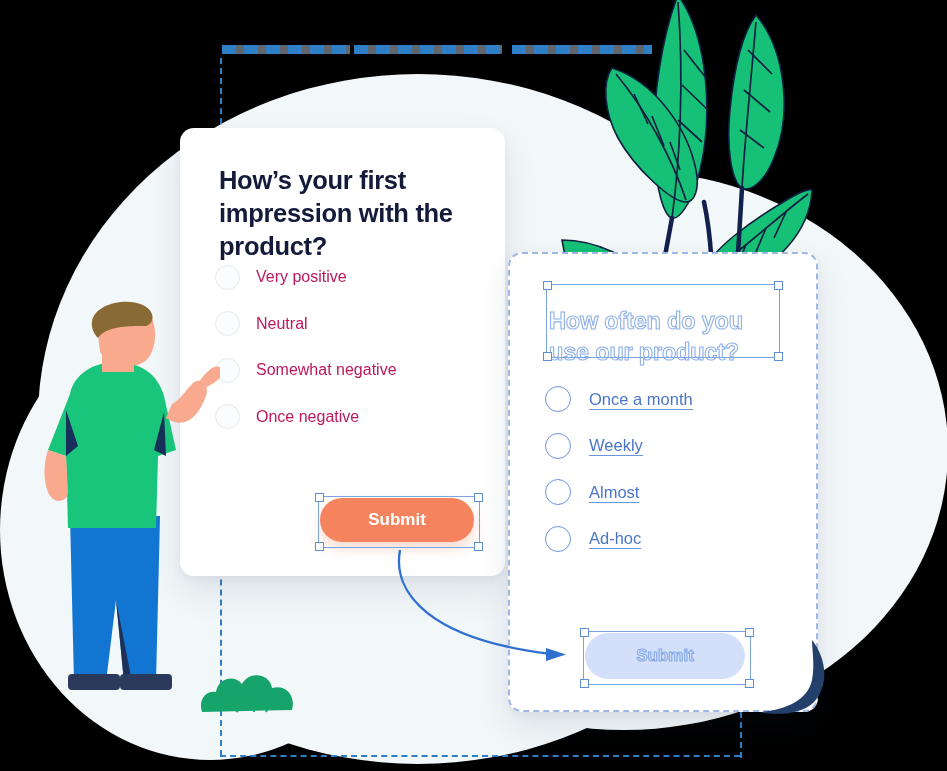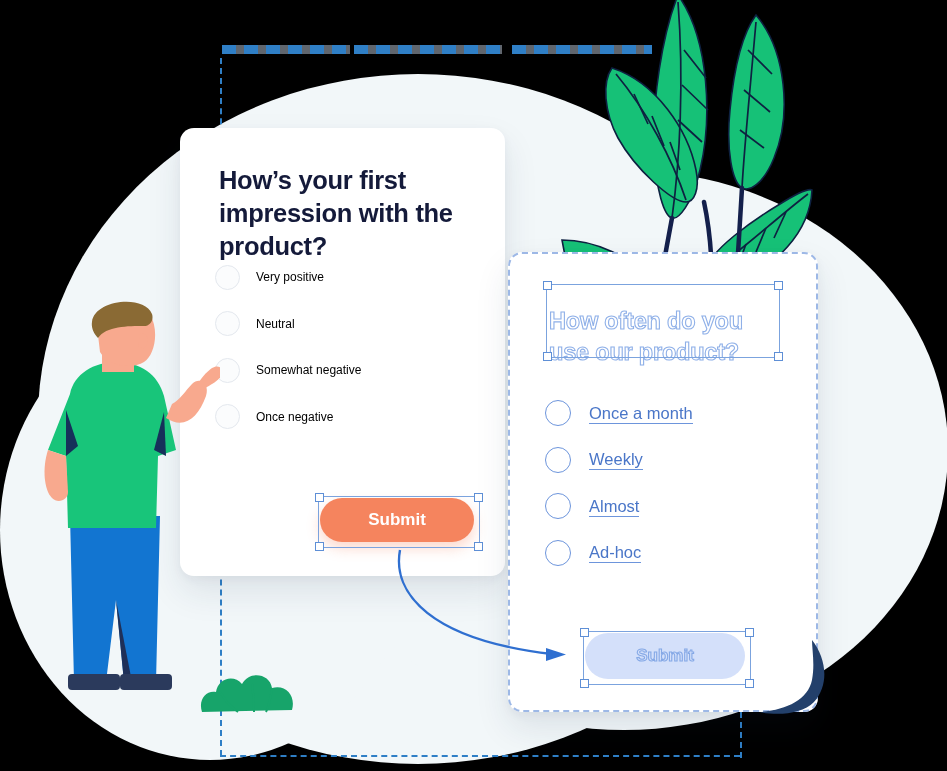--- a/index.html
+++ b/index.html
@@ -32,21 +32,21 @@
            letter-spacing:-0.3px;}
 
   .opt-list{position:absolute;left:35px;top:134px;width:270px;}
   .opt{display:flex;align-items:center;height:30px;margin-bottom:16.5px;}
   .radio{width:25px;height:25px;border-radius:50%;border:1.6px solid #E4E8EE;
          background:#FBFCFD;box-sizing:border-box;flex:0 0 auto;}
   .radio.sel{background:#F5845E;border-color:#F5845E;position:relative;}
   .radio.sel::after{content:"";position:absolute;left:7px;top:6px;width:9px;height:5px;
         border-left:2.4px solid #fff;border-bottom:2.4px solid #fff;
         transform:rotate(-45deg);}
-  .opt-lbl{margin-left:16px;font-size:12px;color:#000000;font-weight:400;}
+  .opt-lbl{margin-left:16px;font-size:16px;color:#be185d;font-weight:400;}
 
   .btn-submit{position:absolute;left:140px;top:370px;width:154px;height:44px;
       border-radius:22px;background:#F5845E;color:#fff;font-size:17px;font-weight:700;
       display:flex;align-items:center;justify-content:center;border:0;
       box-shadow:0 6px 14px rgba(245,132,94,.32);cursor:pointer;}
 
   
   .sel-box{position:absolute;border:1px solid #7BA3DE;}
   .hnd{position:absolute;width:7px;height:7px;background:#fff;border:1.3px solid #5E8FD6;}
   .hnd.tl{left:-4px;top:-4px}.hnd.tr{right:-4px;top:-4px}
@@ -56,21 +56,21 @@
   #card2{left:508px;top:252px;width:310px;height:460px;background:#FFFFFF;
          border-radius:14px;
          box-shadow:0 16px 34px rgba(30,45,80,.10),0 3px 10px rgba(30,45,80,.05);}
   #card2-dash{position:absolute;left:508px;top:252px;width:310px;height:460px;
         border:2px dashed #9DB8E6;border-radius:14px;box-sizing:border-box;}
 
   .wf-title{position:absolute;left:41px;top:54px;width:228px;
         font-size:23.5px;line-height:31px;font-weight:700;letter-spacing:-0.2px;
         color:transparent;-webkit-text-stroke:1.1px #8FB0E8;}
 
-  .wf-list{position:absolute;left:37px;top:146px;width:250px;text-align:right;}
+  .wf-list{position:absolute;left:37px;top:132px;width:250px;text-align:right;}
   .wf-opt{display:flex;align-items:center;height:30px;margin-bottom:16.5px;}
   .wf-radio{width:26px;height:26px;border-radius:50%;border:1.6px solid #6D95DC;
             background:#fff;box-sizing:border-box;flex:0 0 auto;}
   .wf-lbl{margin-left:18px;font-size:16.5px;color:#4A76C8;
           border-bottom:1.4px solid #6D95DC;line-height:20px;}
 
   .wf-btn{position:absolute;left:77px;top:381px;width:160px;height:46px;border-radius:23px;
         background:#D4E0FA;display:flex;align-items:center;justify-content:center;
         font-size:17px;font-weight:700;color:transparent;
         -webkit-text-stroke:1.1px #86A9E6;cursor:pointer;border:0;}

